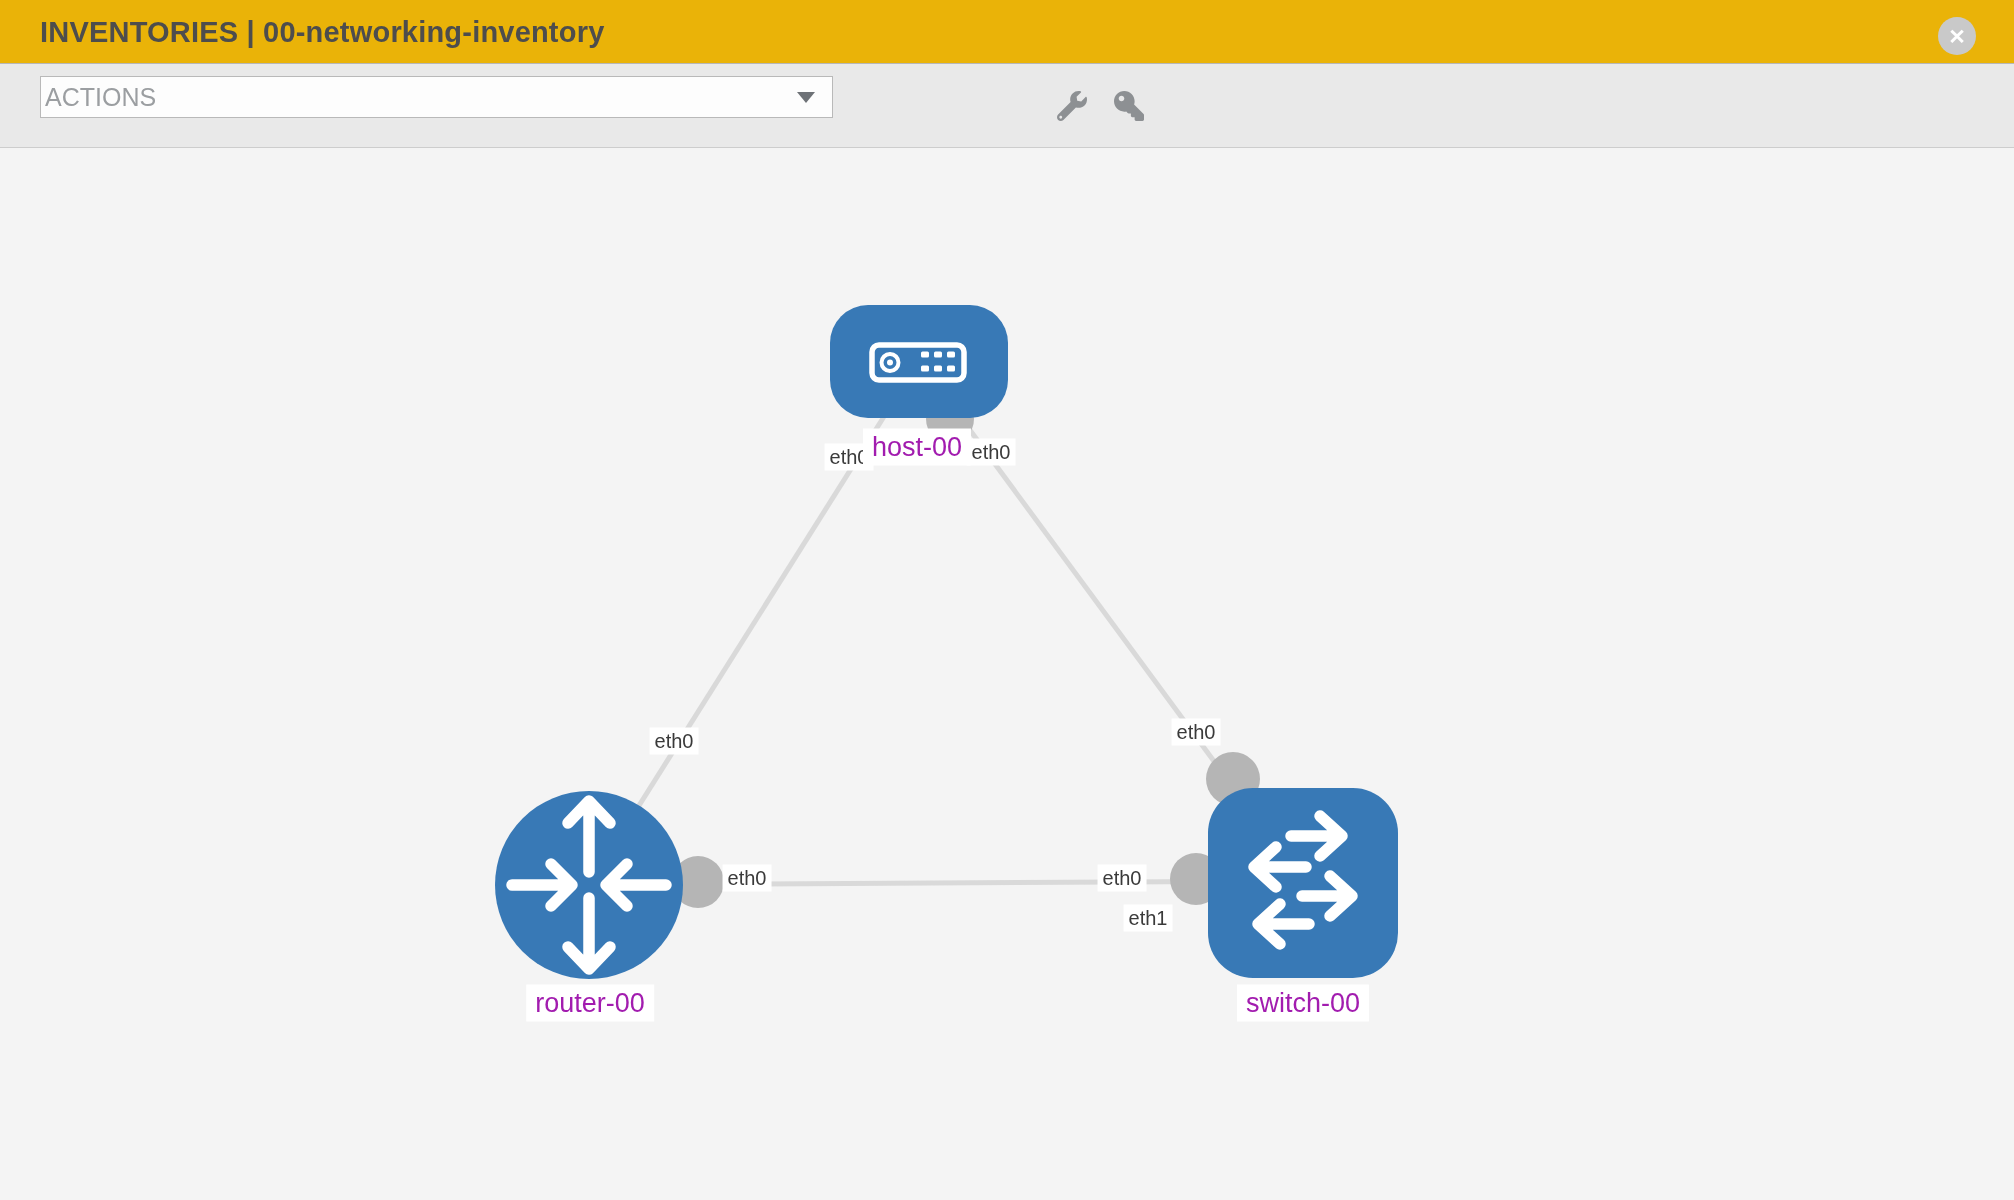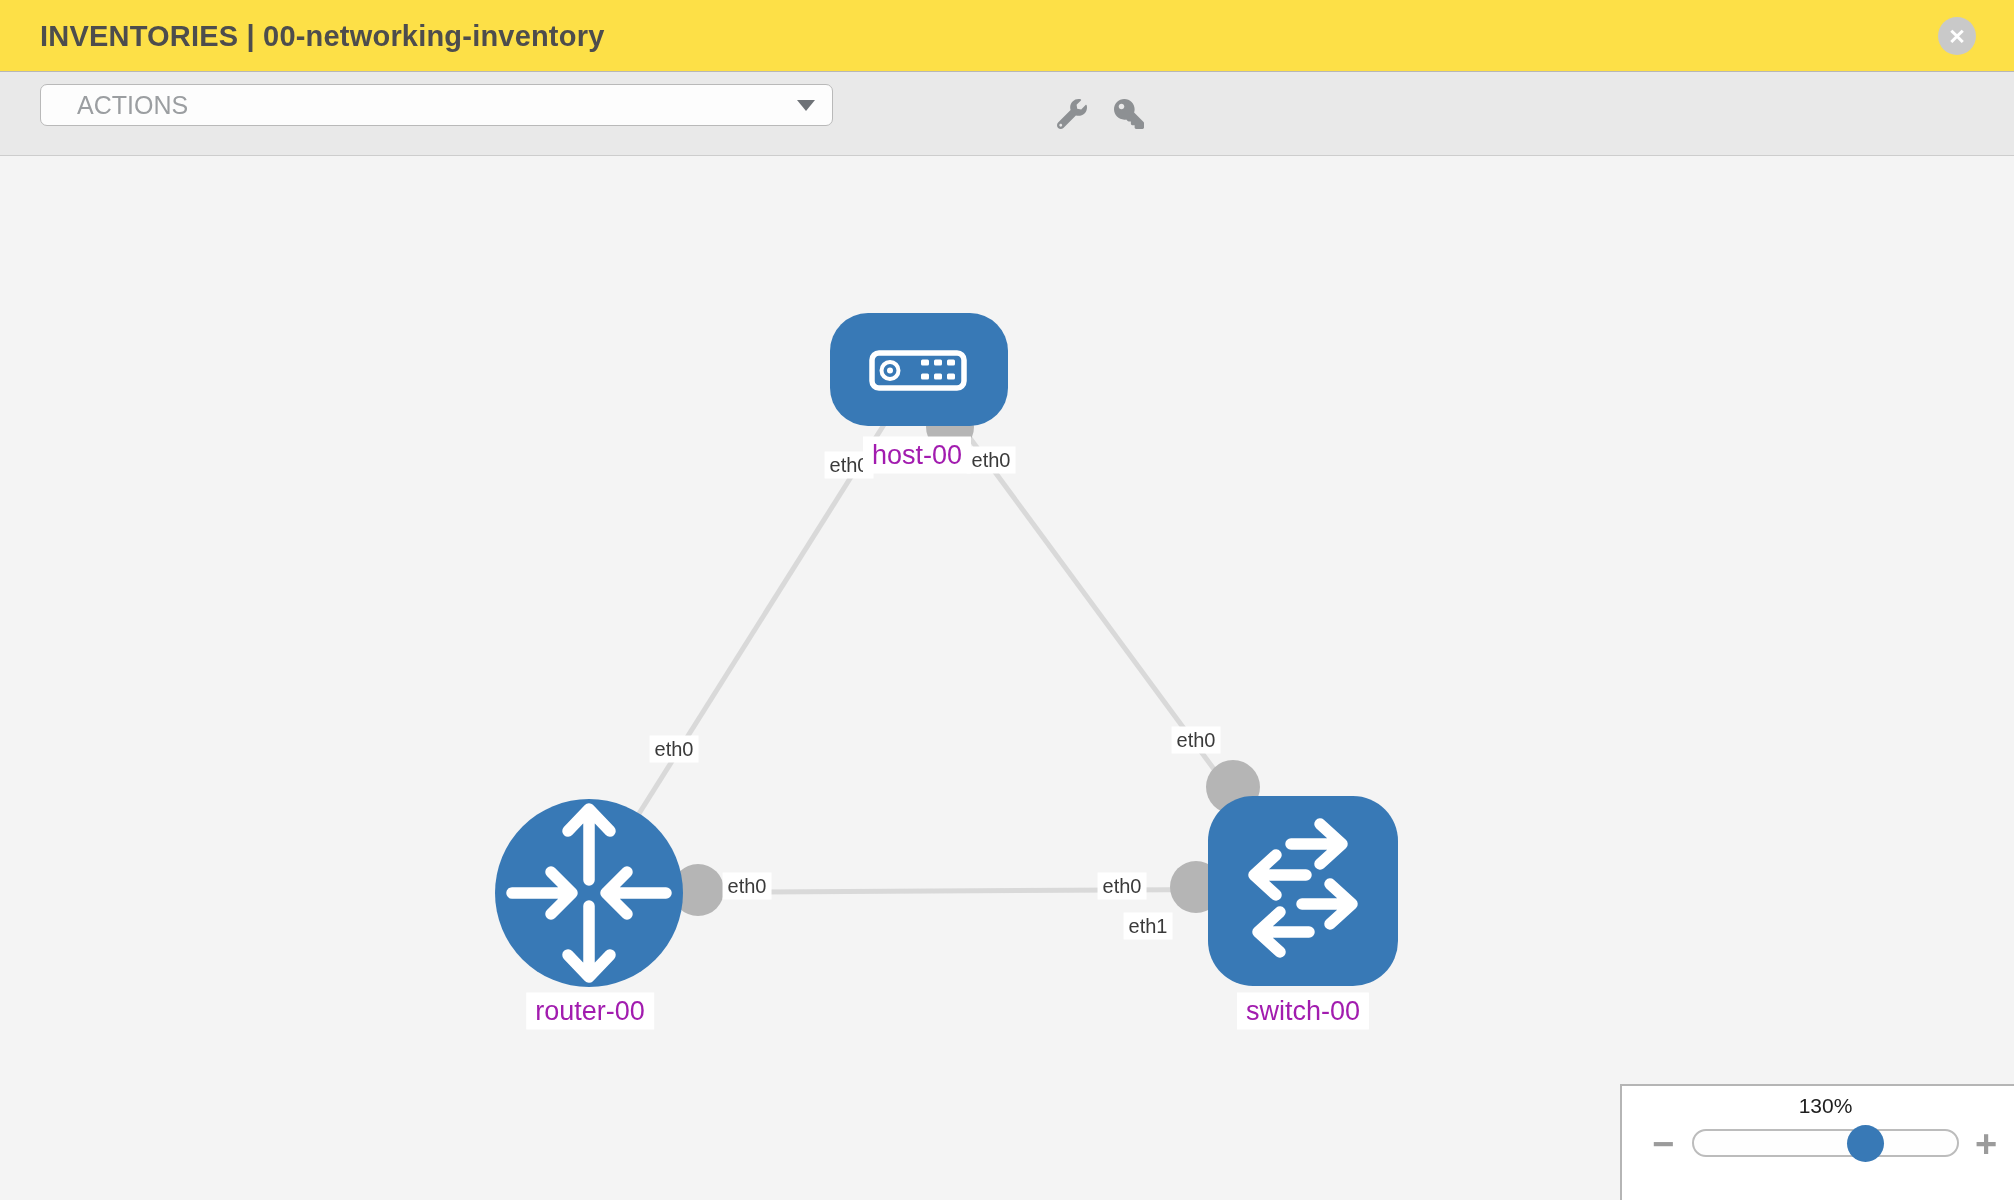--- a/index.html
+++ b/index.html
@@ -11,42 +11,42 @@
   }
   *{box-sizing:border-box;}
   html,body{margin:0;padding:0;}
   body{
     width:2014px;height:1200px;overflow:hidden;
     font-family:"Liberation Sans",sans-serif;background:#fff;
   }
   .app{width:100%;height:100%;display:flex;flex-direction:column;}
 
   
-  .header{position:relative;height:71px;background:#fde047;flex:none;}
+  .header{position:relative;height:63px;background:#eab308;flex:none;}
   .title{
     position:absolute;left:40px;top:50%;transform:translateY(-50%);
     font-size:29px;font-weight:700;color:#4d4d4d;letter-spacing:.2px;white-space:nowrap;
   }
   .close-btn{
     position:absolute;left:1938px;top:17px;width:38px;height:38px;border-radius:50%;
     background:#c9c9c9;border:none;padding:0;cursor:pointer;
     display:flex;align-items:center;justify-content:center;
   }
   .close-btn span{color:#fff;font-size:21px;font-weight:700;line-height:1;}
 
   
   .toolbar{
     position:relative;height:85px;flex:none;
     background:var(--toolbar-bg);
     border-top:1px solid #b7b7b7;border-bottom:1px solid #cdcdcd;
   }
   .select{
     position:absolute;top:12px;height:42px;background:#fdfdfd;
-    border:1px solid #b9b9b9;border-radius:7px;cursor:pointer;
-    display:flex;align-items:center;padding:0 36px;
+    border:1px solid #b9b9b9;border-radius:0;cursor:pointer;
+    display:flex;align-items:center;padding:0 4px;
   }
   .select-label{color:#9b9ea1;font-size:25px;}
   .chev{
     position:absolute;right:17px;top:50%;margin-top:-5px;width:0;height:0;
     border-left:9px solid transparent;border-right:9px solid transparent;
     border-top:11px solid #6e7277;
   }
   #actions-select{left:40px;width:793px;}
   #search-select{left:1202px;width:776px;}
   .tool-btn{
@@ -188,21 +188,14 @@
     <div class="iface" style="left:674px;top:593px">eth0</div>
     <div class="iface" style="left:1196px;top:584px">eth0</div>
     <div class="iface" style="left:747px;top:730px">eth0</div>
     <div class="iface" style="left:1122px;top:730px">eth0</div>
     <div class="iface" style="left:1148px;top:770px">eth1</div>
 
     <div class="node-label" style="left:917px;top:299px">host-00</div>
     <div class="node-label" style="left:590px;top:855px">router-00</div>
     <div class="node-label" style="left:1303px;top:855px">switch-00</div>
 
-    <div class="zoom-panel">
-      <div class="zoom-level">130%</div>
-      <button class="zoom-btn zoom-minus">−</button>
-      <div class="zoom-track"></div>
-      <div class="zoom-thumb"></div>
-      <button class="zoom-btn zoom-plus">+</button>
-    </div>
   </div>
 </div>
 
 </body></html>

